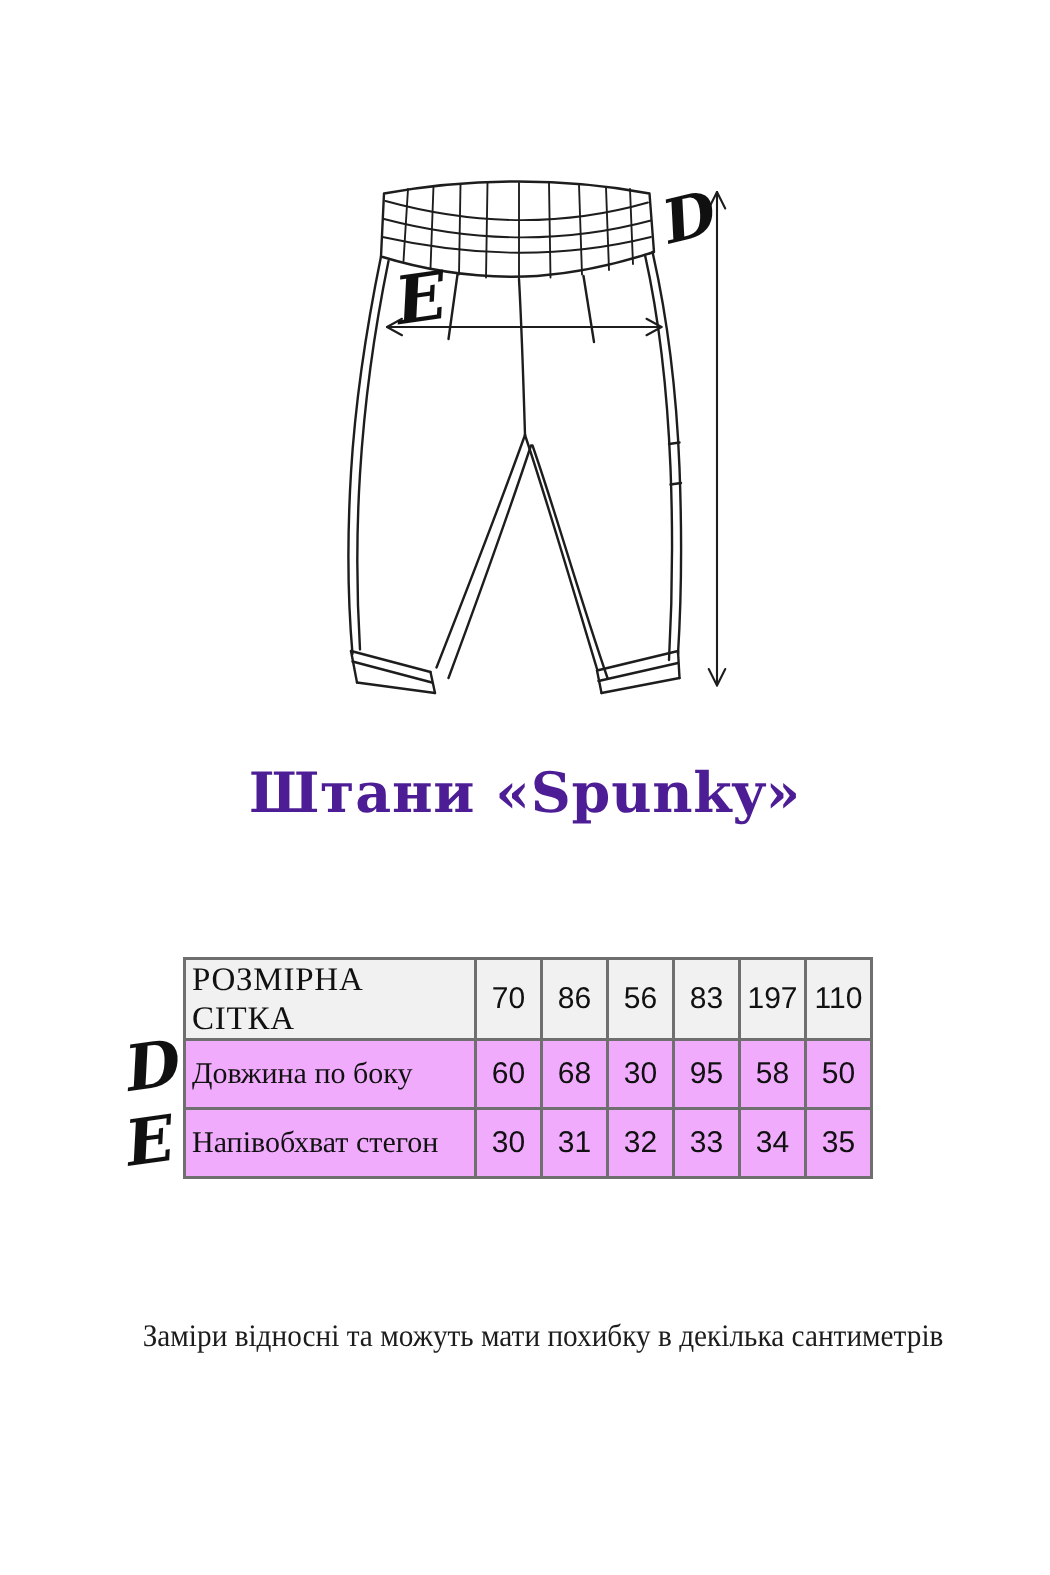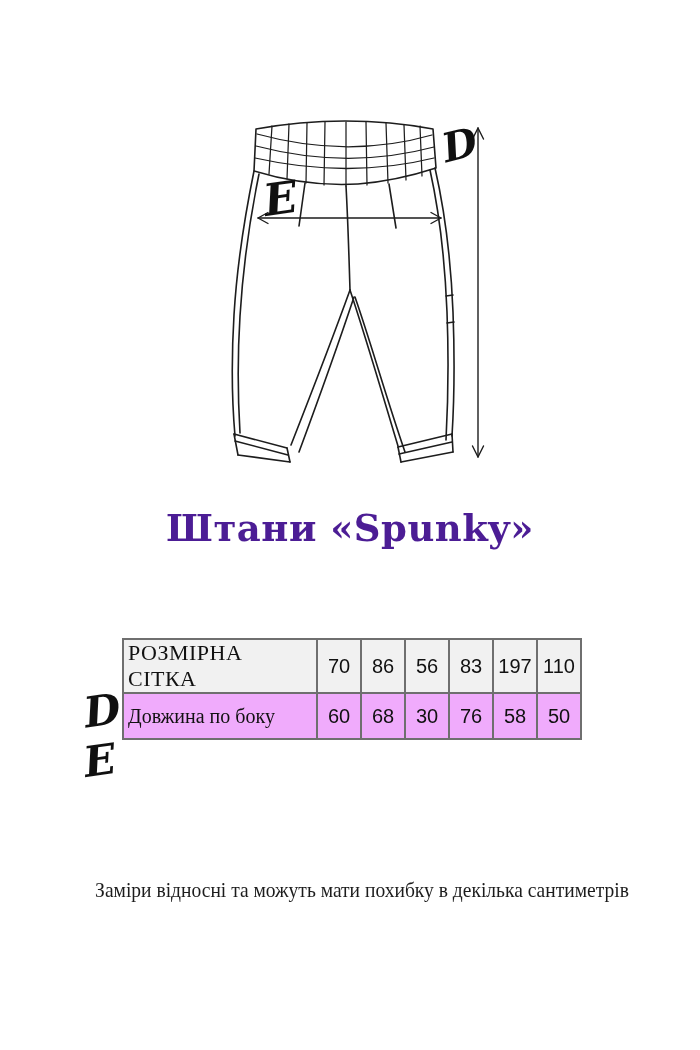--- a/index.html
+++ b/index.html
@@ -162,23 +162,32 @@
         <th class="num-col">56</th>
         <th class="num-col">83</th>
         <th class="num-col">197</th>
         <th class="num-col">110</th>
       </tr>
       <tr>
         <td class="label-col">Довжина по боку</td>
         <td>60</td>
         <td>68</td>
         <td>30</td>
-        <td>76</td>
+        <td>95</td>
         <td>58</td>
         <td>50</td>
+      </tr>
+      <tr>
+        <td class="label-col">Напівобхват стегон</td>
+        <td>30</td>
+        <td>31</td>
+        <td>32</td>
+        <td>33</td>
+        <td>34</td>
+        <td>35</td>
       </tr>
     </tbody>
   </table>
 
   <p class="footer">
     <span class="narrow">Заміри відносні та можуть мати похибку в декілька сантиметрів</span>
   </p>
 
 </div>
 

